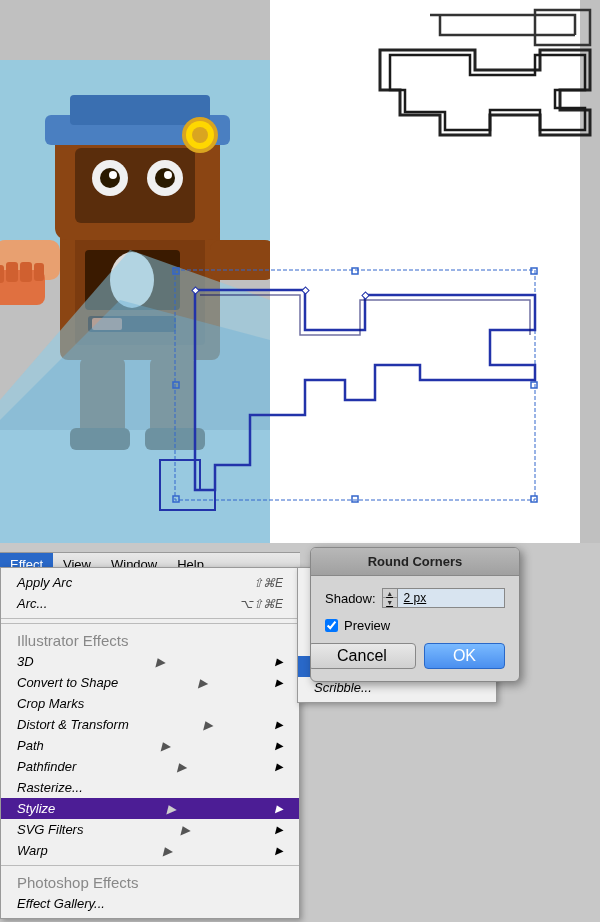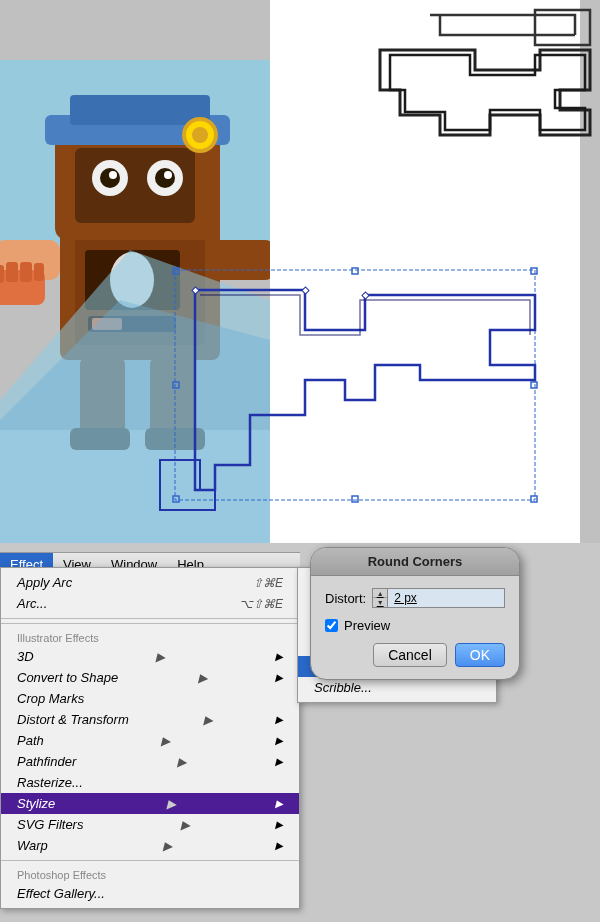--- a/index.html
+++ b/index.html
@@ -59,21 +59,21 @@
       width: 300px;
       background: #f0f0f0;
       border: 1px solid #999;
       box-shadow: 2px 2px 6px rgba(0,0,0,0.3);
       z-index: 20;
       padding: 4px 0;
     }
 
     .menu-section-header {
       padding: 4px 16px 2px;
-      font-size: 11px;
+      font-size: 15px;
       color: #888;
       font-weight: normal;
     }
 
     .menu-row {
       padding: 3px 16px;
       font-size: 13px;
       color: #000;
       display: flex;
       align-items: center;
@@ -133,21 +133,21 @@
     }
 
     
     #round-corners-dialog {
       position: absolute;
       top: 547px;
       left: 310px;
       width: 210px;
       background: #d4d4d4;
       border: 1px solid #888;
-      border-radius: 16px;
+      border-radius: 6px;
       box-shadow: 3px 3px 10px rgba(0,0,0,0.4);
       z-index: 30;
       overflow: hidden;
     }
 
     .dialog-title-bar {
       background: linear-gradient(180deg, #b8b8b8 0%, #a0a0a0 100%);
       padding: 6px 10px;
       font-size: 13px;
       font-weight: bold;
@@ -227,22 +227,22 @@
       color: #000;
     }
 
     .dialog-buttons {
       display: flex;
       justify-content: flex-end;
       gap: 8px;
     }
 
     .dialog-btn {
-      padding: 3px 14px;
-      font-size: 14px;
+      padding: 3px 28px;
+      font-size: 16px;
       border: 1px solid #888;
       border-radius: 4px;
       background: linear-gradient(180deg, #e8e8e8 0%, #d0d0d0 100%);
       cursor: pointer;
       color: #000;
     }
     .dialog-btn.ok {
       background: linear-gradient(180deg, #7abaff 0%, #4a8fef 100%);
       color: white;
       border-color: #2968c8;
@@ -505,21 +505,21 @@
     <span>Scribble...</span>
   </div>
 </div>
 
 <div id="round-corners-dialog">
   <div class="dialog-title-bar">
     <span>Round Corners</span>
   </div>
   <div class="dialog-body">
     <div class="dialog-row">
-      <span class="dialog-label">Distort:</span>
+      <span class="dialog-label">Shadow:</span>
       <div class="dialog-input-group">
         <div class="dialog-spinner">
           <button class="spinner-up">▲</button>
           <button class="spinner-down">▼</button>
         </div>
         <div class="dialog-value">2 px</div>
       </div>
     </div>
     <div class="dialog-checkbox-row">
       <input type="checkbox" class="dialog-checkbox" checked="" style="">

